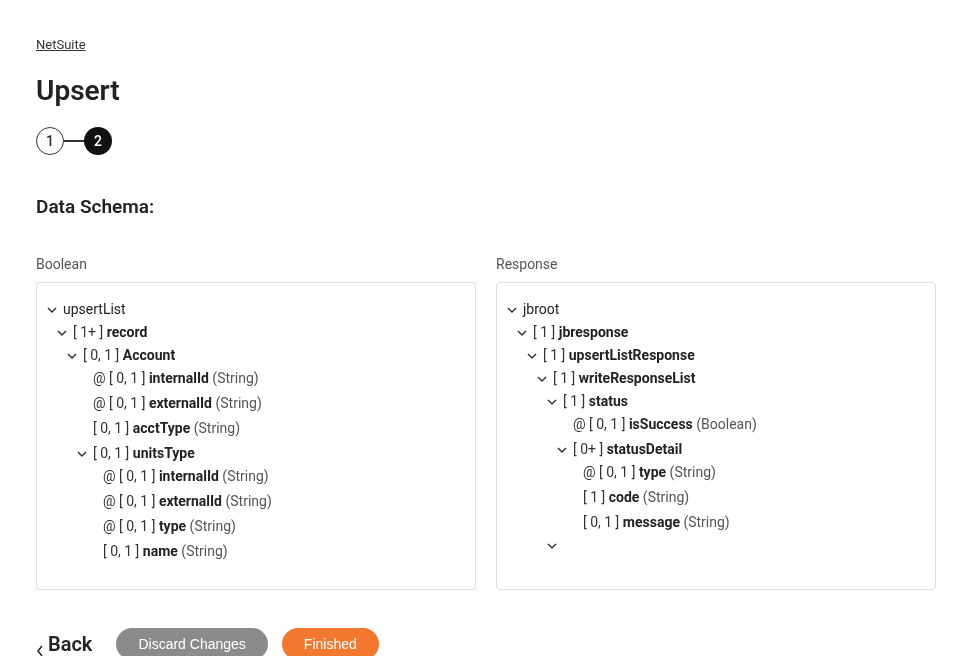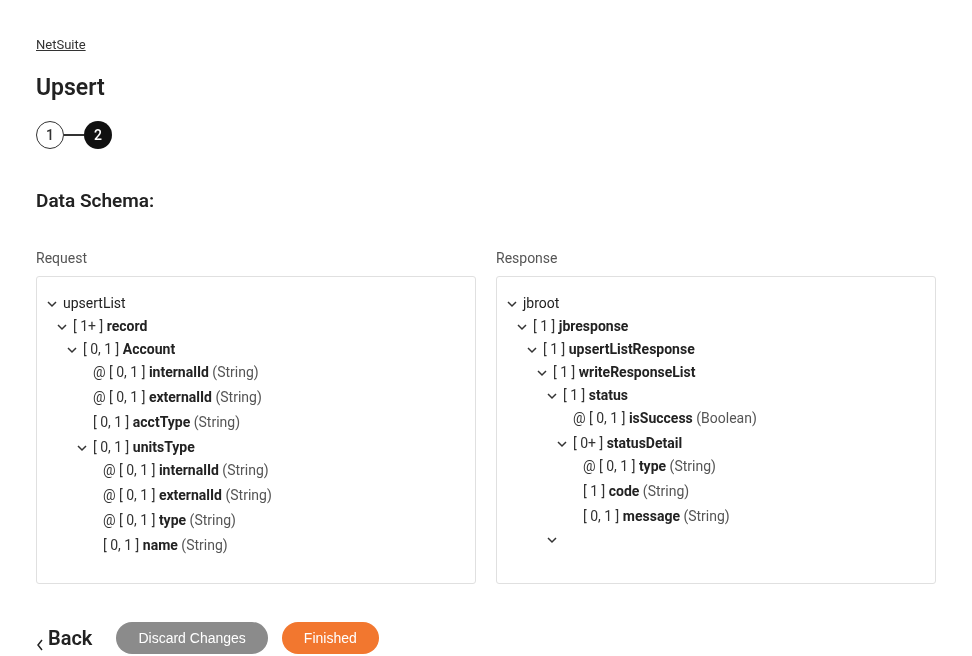--- a/index.html
+++ b/index.html
@@ -1,19 +1,19 @@
 <!DOCTYPE html>
 <html><head>
 <meta charset="utf-8">
 <style>
   * { box-sizing: border-box; margin: 0; padding: 0; }
   body { font-family: -apple-system, BlinkMacSystemFont, "Segoe UI", Roboto, "Helvetica Neue", Arial, sans-serif; background: #fff; color: #222; font-size: 14px; width: 972px; height: 656px; overflow: hidden; }
   .container { padding: 36px; }
   .breadcrumb { font-size: 13px; color: #333; text-decoration: underline; display: inline-block; margin-bottom: 22px; }
-  .title { font-size: 23px; font-weight: 600; color: #222; margin-bottom: 20px; }
+  .title { font-size: 28px; font-weight: 600; color: #222; margin-bottom: 20px; }
   .steps { display: flex; align-items: center; margin-bottom: 40px; }
   .step { width: 28px; height: 28px; border-radius: 50%; display: flex; align-items: center; justify-content: center; font-size: 14px; font-weight: 500; }
   .step.inactive { border: 1.5px solid #333; background: #fff; color: #333; }
   .step.active { background: #111; color: #fff; }
   .step-connector { width: 20px; height: 1.5px; background: #333; }
   .section-title { font-size: 19px; font-weight: 600; margin-bottom: 38px; }
   .columns { display: flex; gap: 20px; }
   .col { flex: 1; min-width: 0; }
   .col-label { font-size: 14px; color: #555; margin-bottom: 10px; }
   .panel { border: 1px solid #e0e0e0; border-radius: 3px; background: #fff; height: 308px; padding: 14px 10px; overflow: hidden; position: relative; }
@@ -47,21 +47,21 @@
     <div class="step inactive">1</div>
     <div class="step-connector"></div>
     <div class="step active">2</div>
   </div>
 
   <h2 class="section-title">Data Schema:</h2>
 
   <div class="columns">
 
     <div class="col">
-      <div class="col-label">Request</div>
+      <div class="col-label">Boolean</div>
       <div class="panel request-panel">
         <div class="tree">
           <ul>
             <li>
               <div class="node">
                 <span class="chev">
                     <svg viewBox="0 0 10 10">
                       <path d="M1 3 L5 7 L9 3" fill="none" stroke="#333" stroke-width="1.5"></path>
                     </svg>
                   </span>

